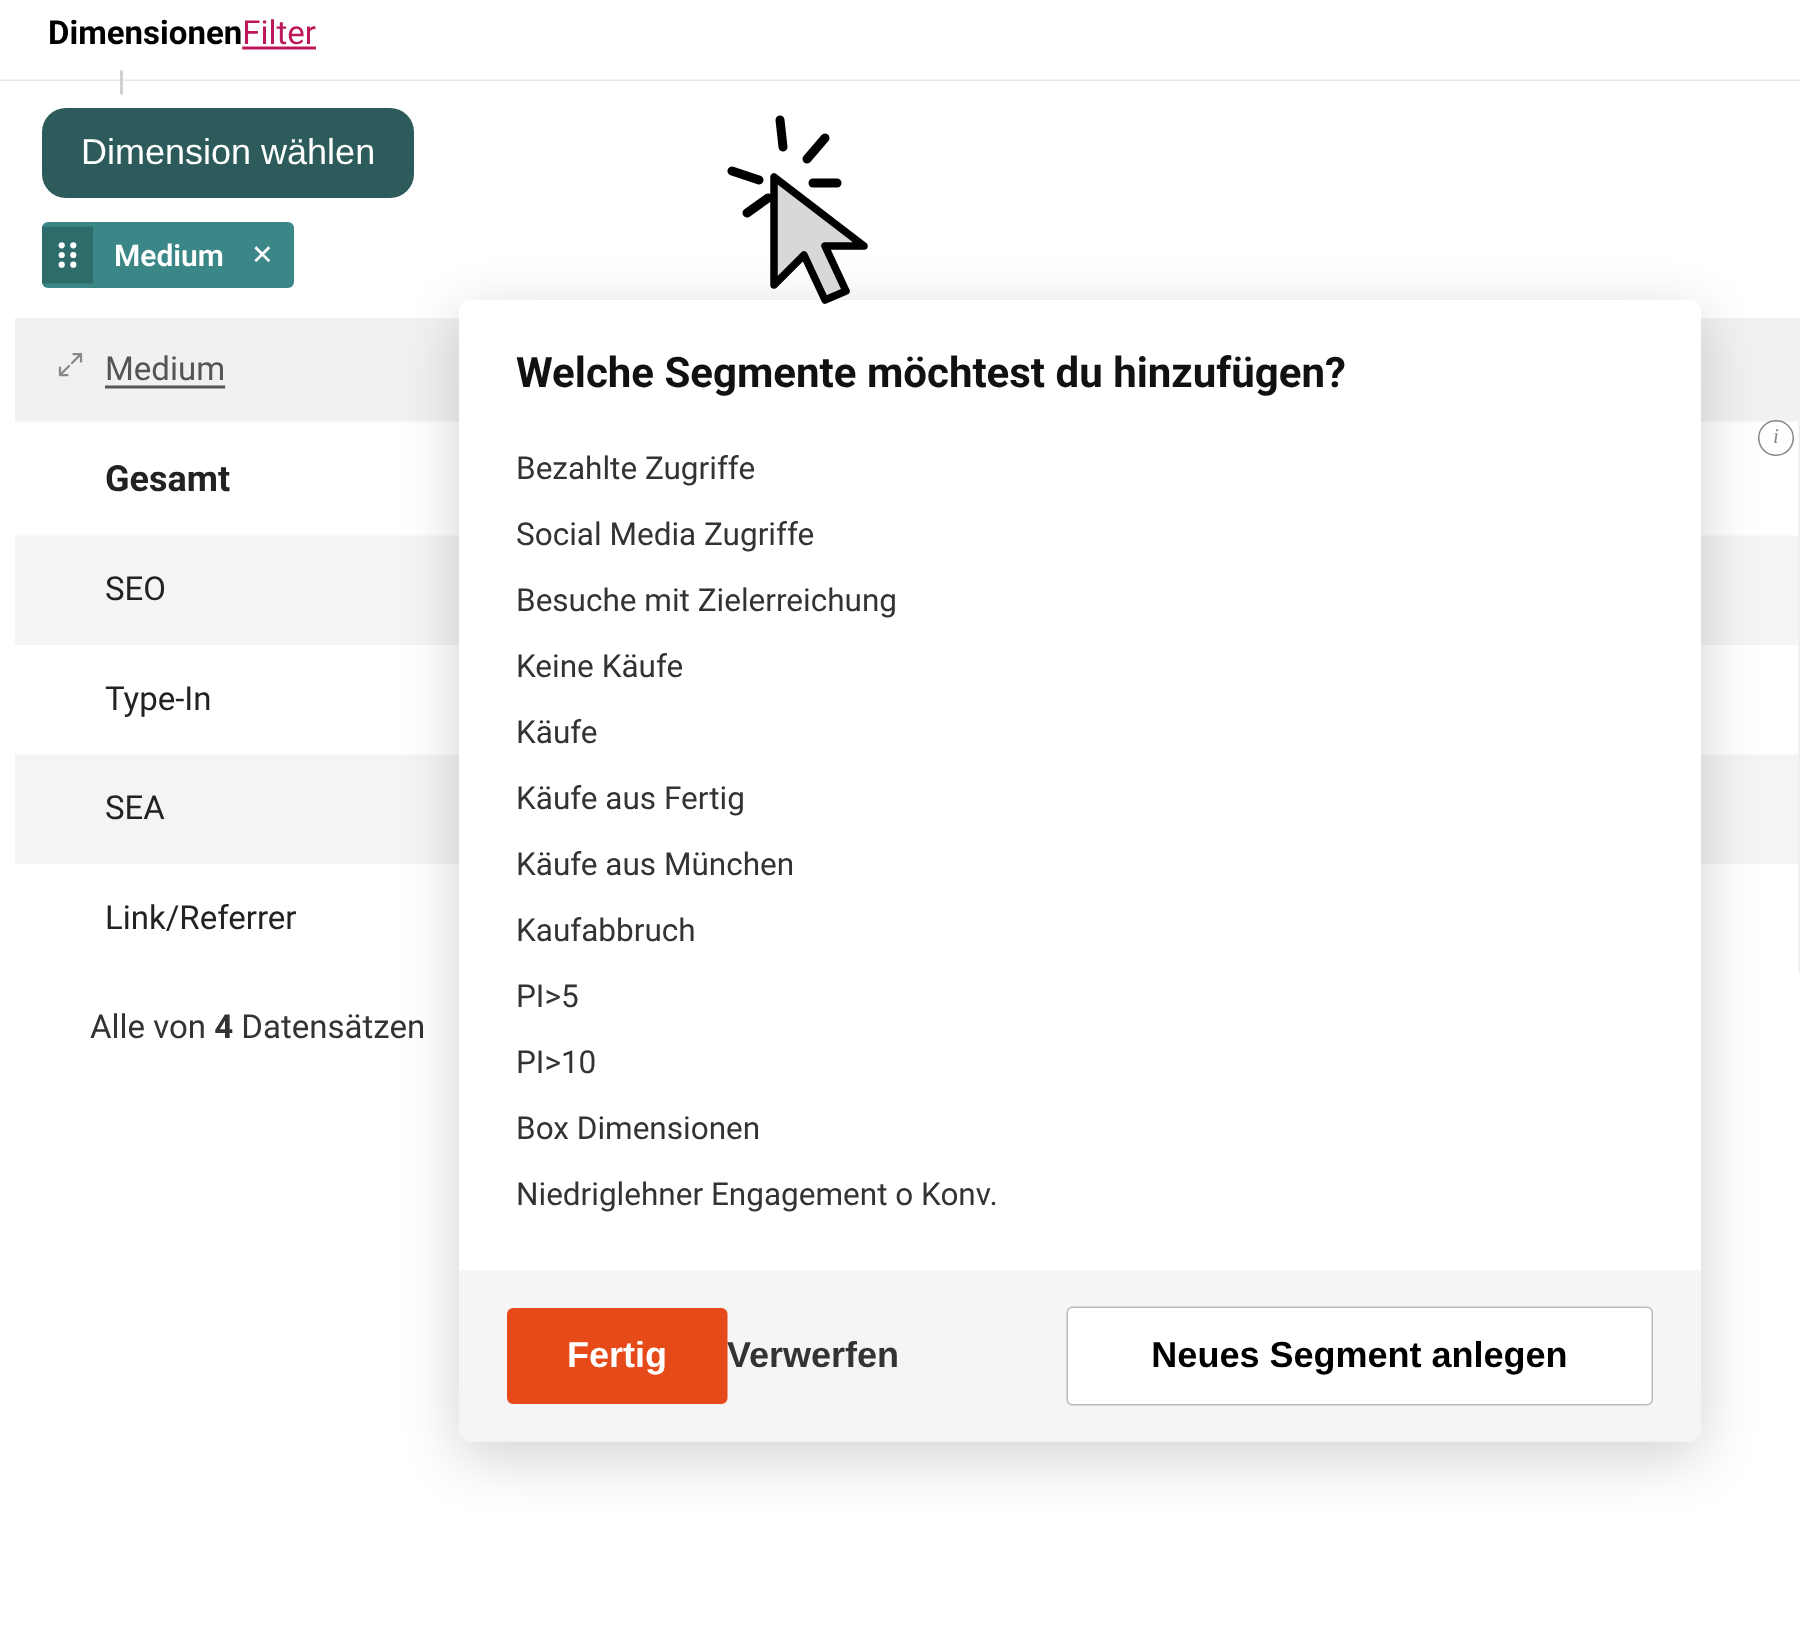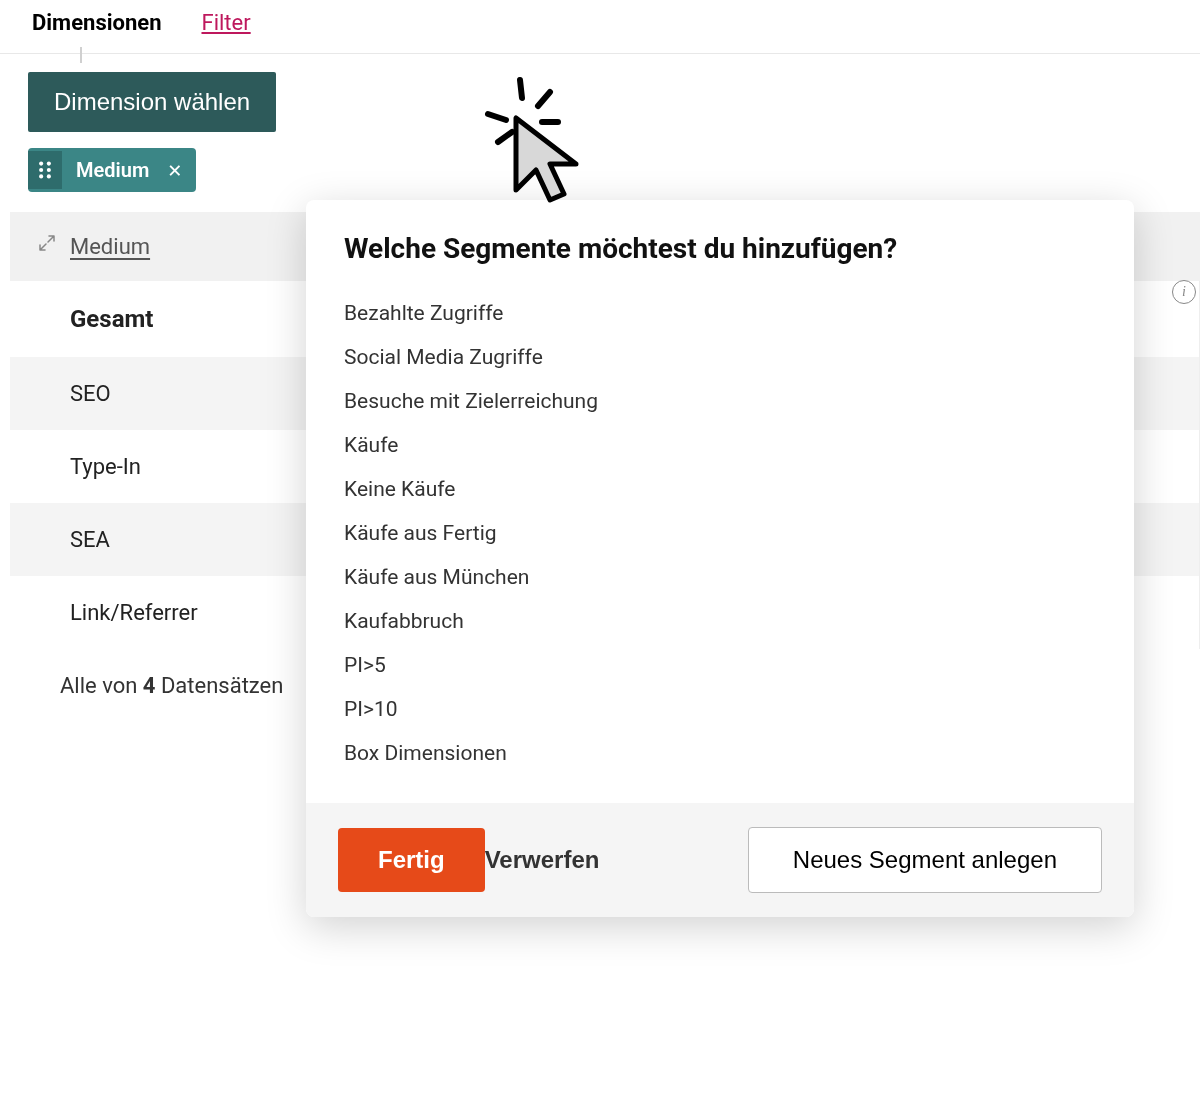--- a/index.html
+++ b/index.html
@@ -9,21 +9,20 @@
     color: #1a1a1a;
     width: 1200px;
     height: 1094px;
     overflow: hidden;
     position: relative;
   }
 
   
   .top-tabs {
     display: flex;
-    gap: 40px;
     padding: 10px 32px 10px 32px;
     align-items: flex-start;
   }
   .tab {
     font-size: 22px;
     cursor: pointer;
   }
   .tab.active {
     font-weight: 700;
     color: #000;
@@ -49,21 +48,21 @@
   
   .toolbar {
     padding: 18px 28px 10px 28px;
     display: flex;
     gap: 20px;
     border-top: 1px solid #e8e8e8;
     flex-wrap: wrap;
   }
   .btn {
     border: none;
-    border-radius: 2px;
+    border-radius: 16px;
     padding: 18px 26px;
     font-size: 24px;
     cursor: pointer;
     font-weight: 400;
     line-height: 1;
   }
   .btn-dim {
     background: #2d5a5a;
     color: #ffffff;
   }
@@ -222,23 +221,23 @@
     border: none;
     color: #333;
     font-size: 24px;
     font-weight: 700;
     cursor: pointer;
   }
   .btn-new {
     background: #ffffff;
     border: 1px solid #bbb;
     border-radius: 4px;
-    padding: 18px 44px;
-    font-size: 24px;
-    font-weight: 400;
+    padding: 18px 56px;
+    font-size: 24px;
+    font-weight: 700;
     cursor: pointer;
     margin-left: auto;
   }
 </style>
 </head>
 <body>
 
 <div class="top-tabs">
   <span class="tab active">Dimensionen</span>
   <span class="tab inactive">Filter</span>
@@ -305,27 +304,28 @@
     </g>
   </svg>
 </div>
 
 <div class="popover">
   <div class="popover-body">
     <div class="popover-title">Welche Segmente möchtest du hinzufügen?</div>
     <div class="segment-item">Bezahlte Zugriffe</div>
     <div class="segment-item">Social Media Zugriffe</div>
     <div class="segment-item">Besuche mit Zielerreichung</div>
+    <div class="segment-item">Keine Käufe</div>
     <div class="segment-item">Käufe</div>
-    <div class="segment-item">Keine Käufe</div>
     <div class="segment-item">Käufe aus Fertig</div>
     <div class="segment-item">Käufe aus München</div>
     <div class="segment-item">Kaufabbruch</div>
     <div class="segment-item">PI&gt;5</div>
     <div class="segment-item">PI&gt;10</div>
     <div class="segment-item">Box Dimensionen</div>
+    <div class="segment-item">Niedriglehner Engagement o Konv.</div>
   </div>
   <div class="popover-footer">
     <button class="btn-done">Fertig</button>
     <button class="btn-discard">Verwerfen</button>
     <button class="btn-new">Neues Segment anlegen</button>
   </div>
 </div>
 
 </body></html>

